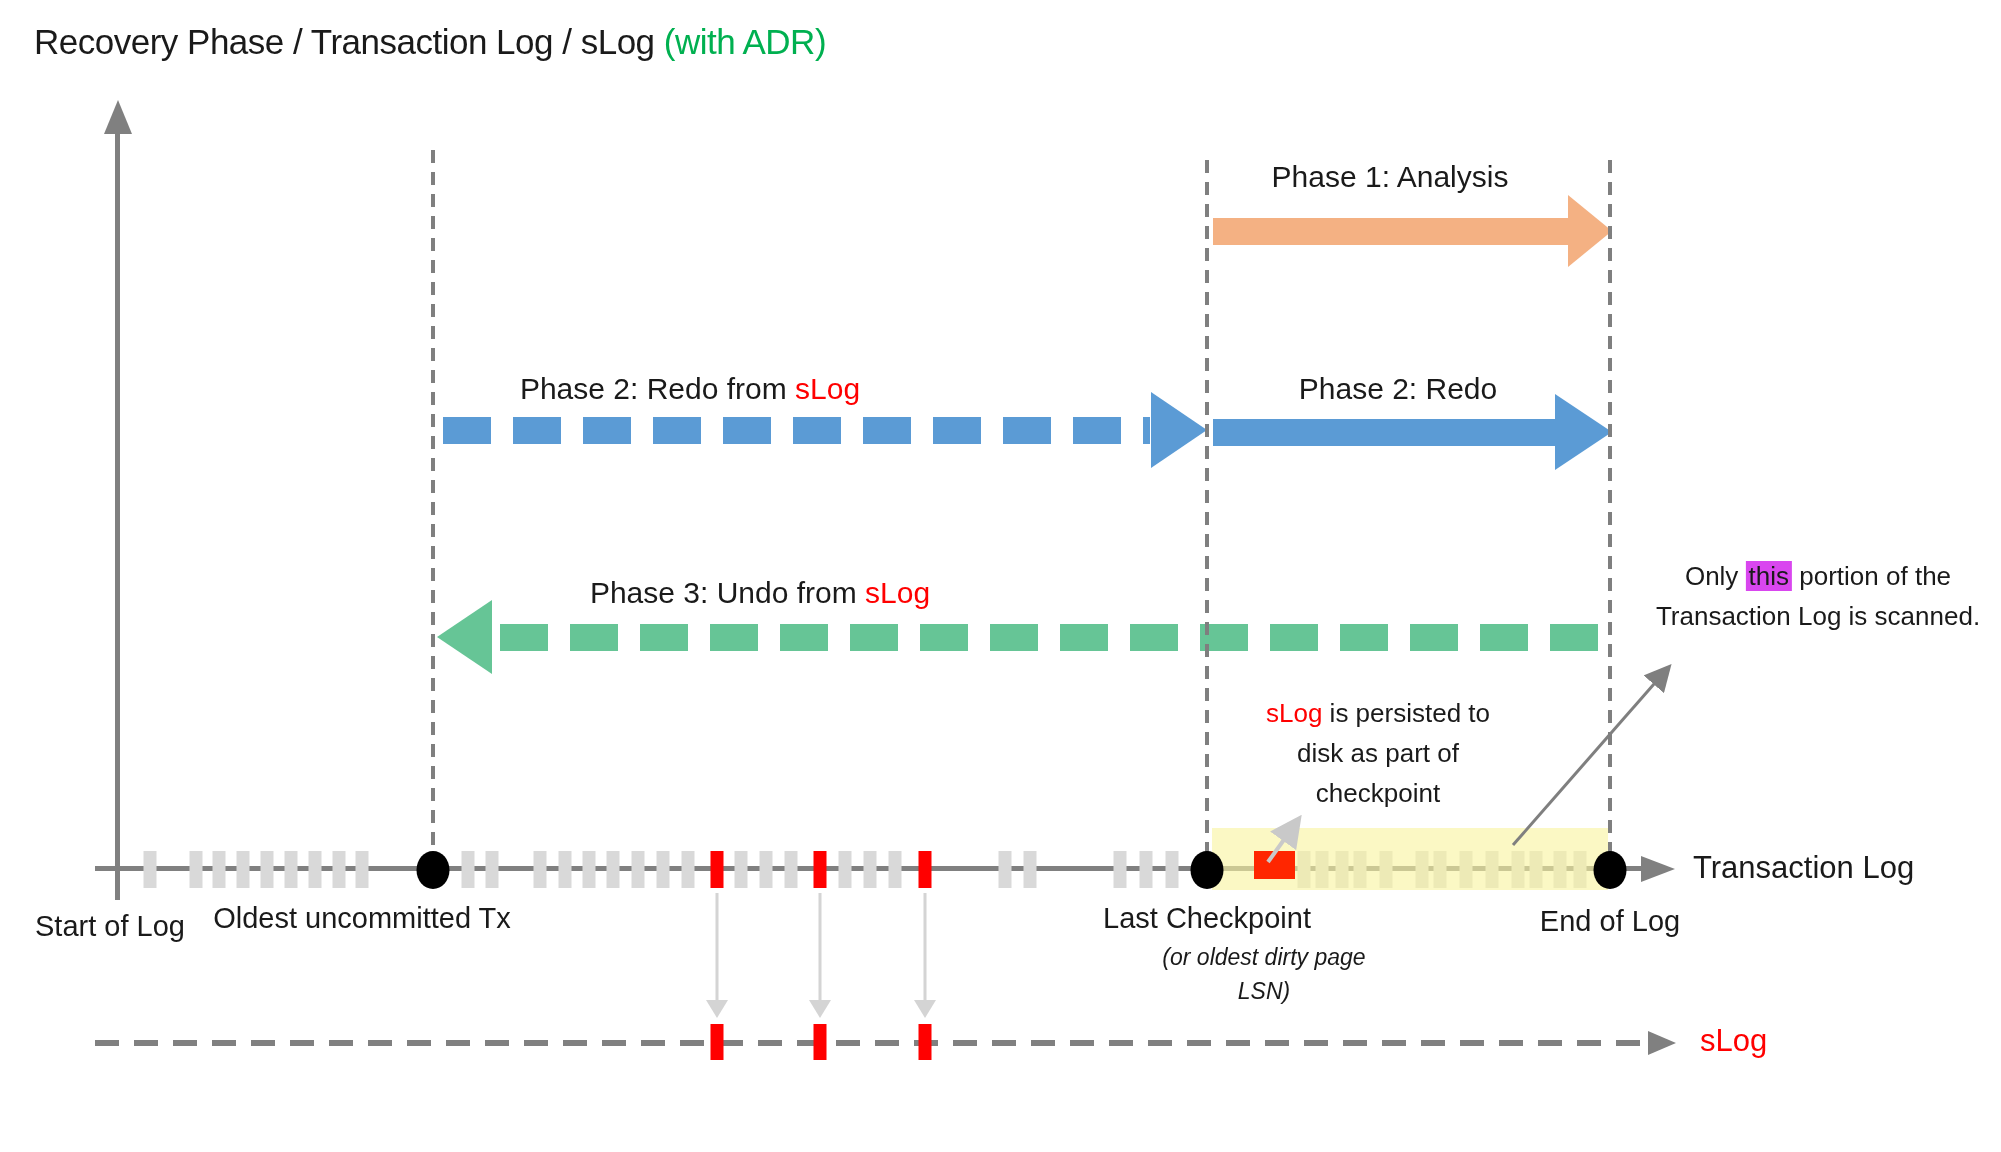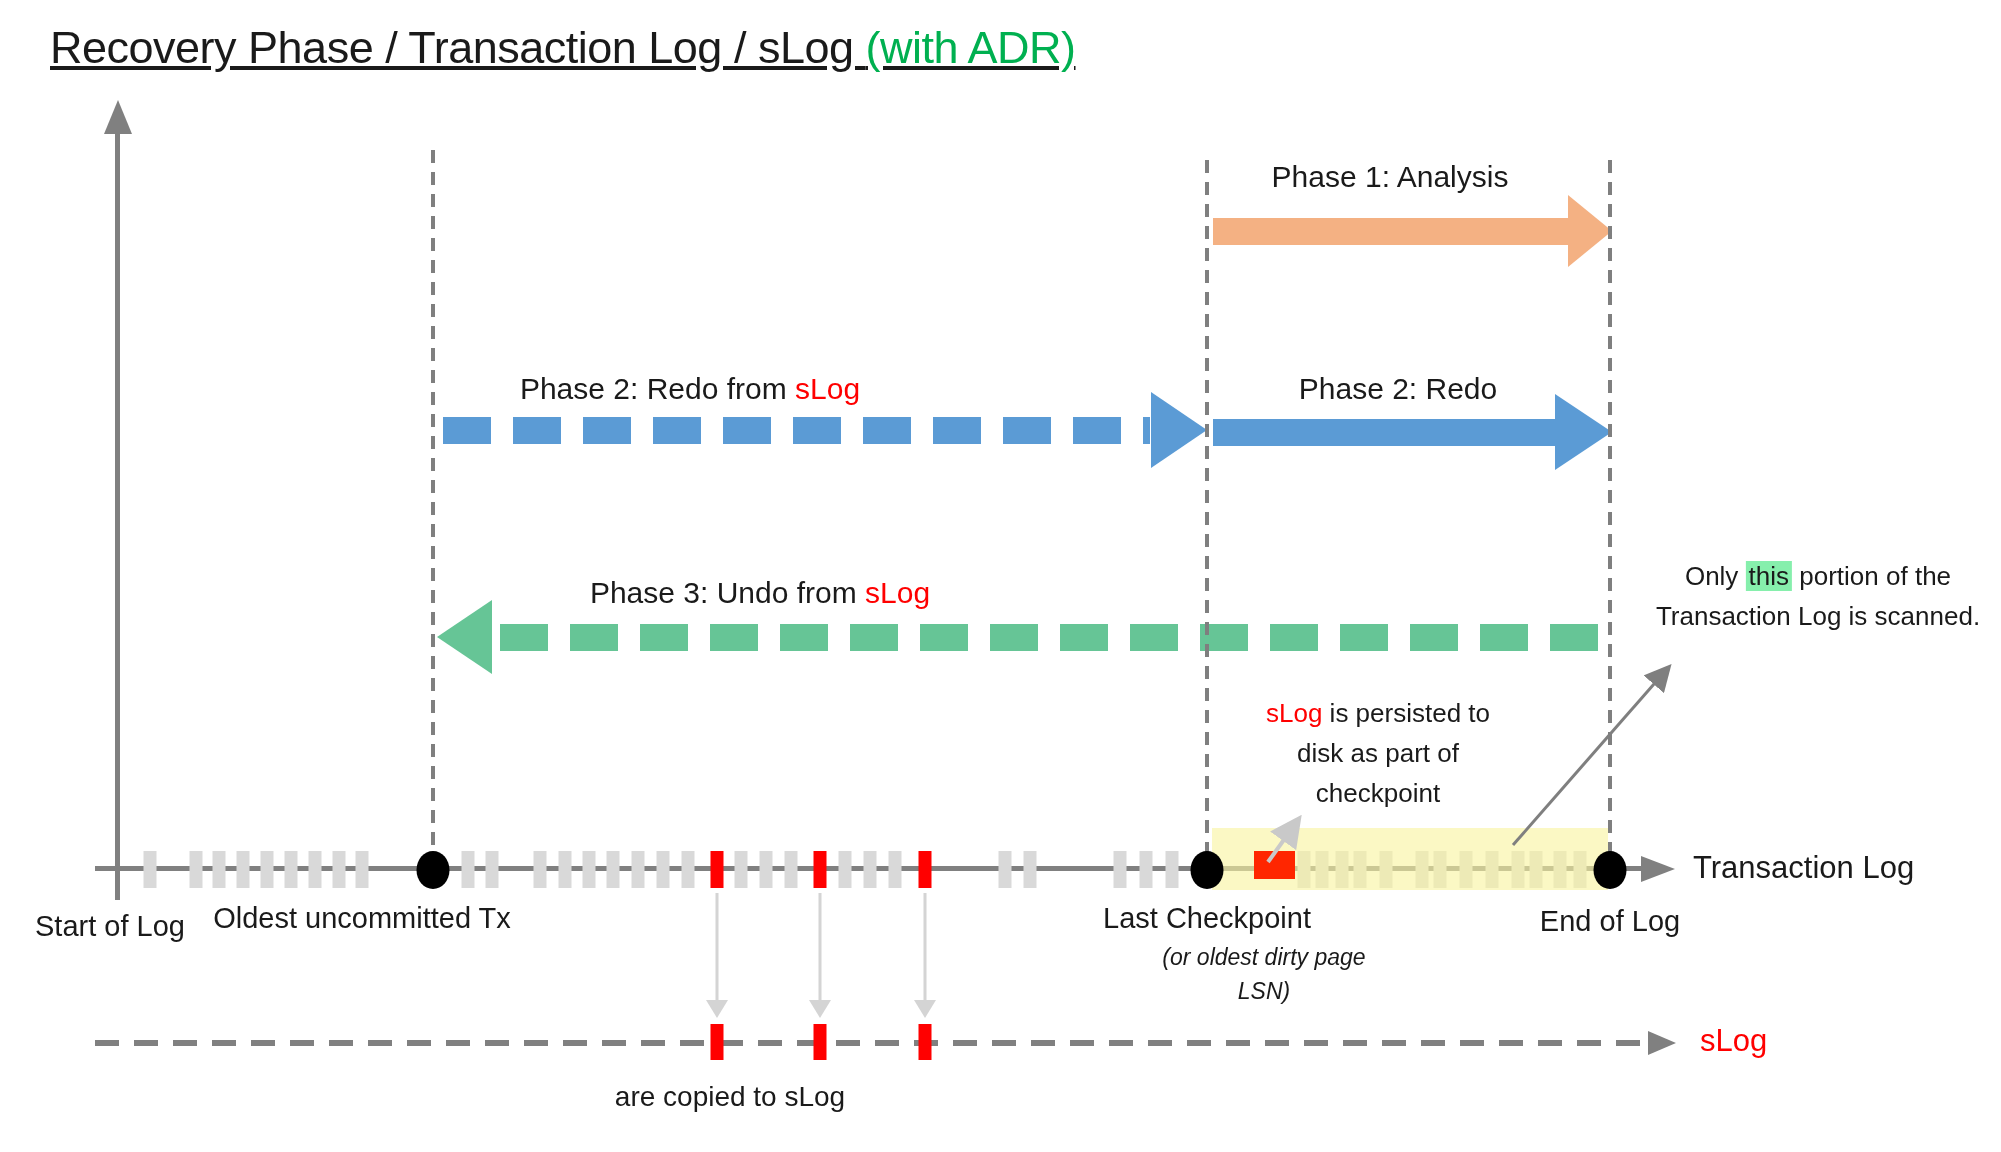--- a/index.html
+++ b/index.html
@@ -2,21 +2,21 @@
 <html><head>
 <meta charset="utf-8">
 <style>
   html,body{margin:0;padding:0;background:#ffffff;}
   body{width:2001px;height:1152px;position:relative;overflow:hidden;
        font-family:"Liberation Sans", sans-serif;color:#1a1a1a;}
   .abs{position:absolute;}
   .lbl{position:absolute;transform:translateX(-50%);text-align:center;white-space:nowrap;}
   .red{color:#FF0000;}
   .bold{font-weight:400;}
-  .title{position:absolute;left:50px;top:22px;font-size:45px;letter-spacing:-0.5px;text-decoration:underline;}
+  .title{position:absolute;left:34px;top:22px;font-size:35px;letter-spacing:-0.5px;}
   .title .green{color:#00B050;}
 
   
   .vaxis{left:115px;top:132px;width:5px;height:768px;background:#808080;}
   .vaxis-head{left:104px;top:100px;width:0;height:0;
     border-left:14px solid transparent;border-right:14px solid transparent;
     border-bottom:34px solid #808080;}
   .hline{left:95px;top:866px;width:1548px;height:5px;background:#808080;z-index:2;}
   .hline-head{left:1641px;top:856px;width:0;height:0;
     border-top:13px solid transparent;border-bottom:13px solid transparent;
@@ -67,21 +67,21 @@
   
   .slog-line{left:95px;top:1040px;width:1556px;height:6px;
     background:repeating-linear-gradient(90deg,#808080 0 24px,transparent 24px 39px);}
   .slog-head{left:1648px;top:1031px;width:0;height:0;
     border-top:12px solid transparent;border-bottom:12px solid transparent;
     border-left:28px solid #808080;}
   .slog-tick{position:absolute;top:1024px;width:13px;height:36px;background:#FF0000;transform:translateX(-50%);z-index:3;}
 
   
   .note{position:absolute;transform:translateX(-50%);text-align:center;font-size:26px;line-height:40px;white-space:nowrap;z-index:7;}
-  .hl{background:#86efac;padding:0 3px;}
+  .hl{background:#d946ef;padding:0 3px;}
   .marker-lbl{font-size:29px;line-height:43px;z-index:7;}
   .cp-sub{font-size:23px;line-height:34px;font-style:italic;z-index:7;}
   .axis-caption{position:absolute;font-size:31px;white-space:nowrap;z-index:7;}
   .bottom-note{font-size:28px;line-height:37px;z-index:7;}
   svg.overlay{position:absolute;left:0;top:0;z-index:8;pointer-events:none;}
 </style>
 </head>
 <body>
 
 <div class="title">
@@ -204,21 +204,20 @@
   <div>LSN)</div>
 </div>
 <div class="lbl marker-lbl" style="left:1610px;top:900px;">End of Log</div>
 <div class="axis-caption" style="left:1693px;top:850px;">Transaction Log</div>
 
 <div class="abs slog-line"></div>
 <div class="abs slog-head"></div>
 <div class="axis-caption red" style="left:1700px;top:1023px;">sLog</div>
 
 <div class="lbl bottom-note" style="left:730px;top:1078px;">
-  <div>are copied to sLog</div>
 </div>
 
 <svg class="overlay" width="2001" height="1152" viewBox="0 0 2001 1152">
   <defs>
     <marker id="ah-dark" viewBox="0 0 10 10" refX="8" refY="5" markerWidth="9" markerHeight="9" orient="auto-start-reverse">
       <path d="M0,0 L10,5 L0,10 z" fill="#7F7F7F"></path>
     </marker>
     <marker id="ah-light" viewBox="0 0 10 10" refX="8" refY="5" markerWidth="8" markerHeight="8" orient="auto-start-reverse">
       <path d="M0,0 L10,5 L0,10 z" fill="#C9C9C9"></path>
     </marker>

